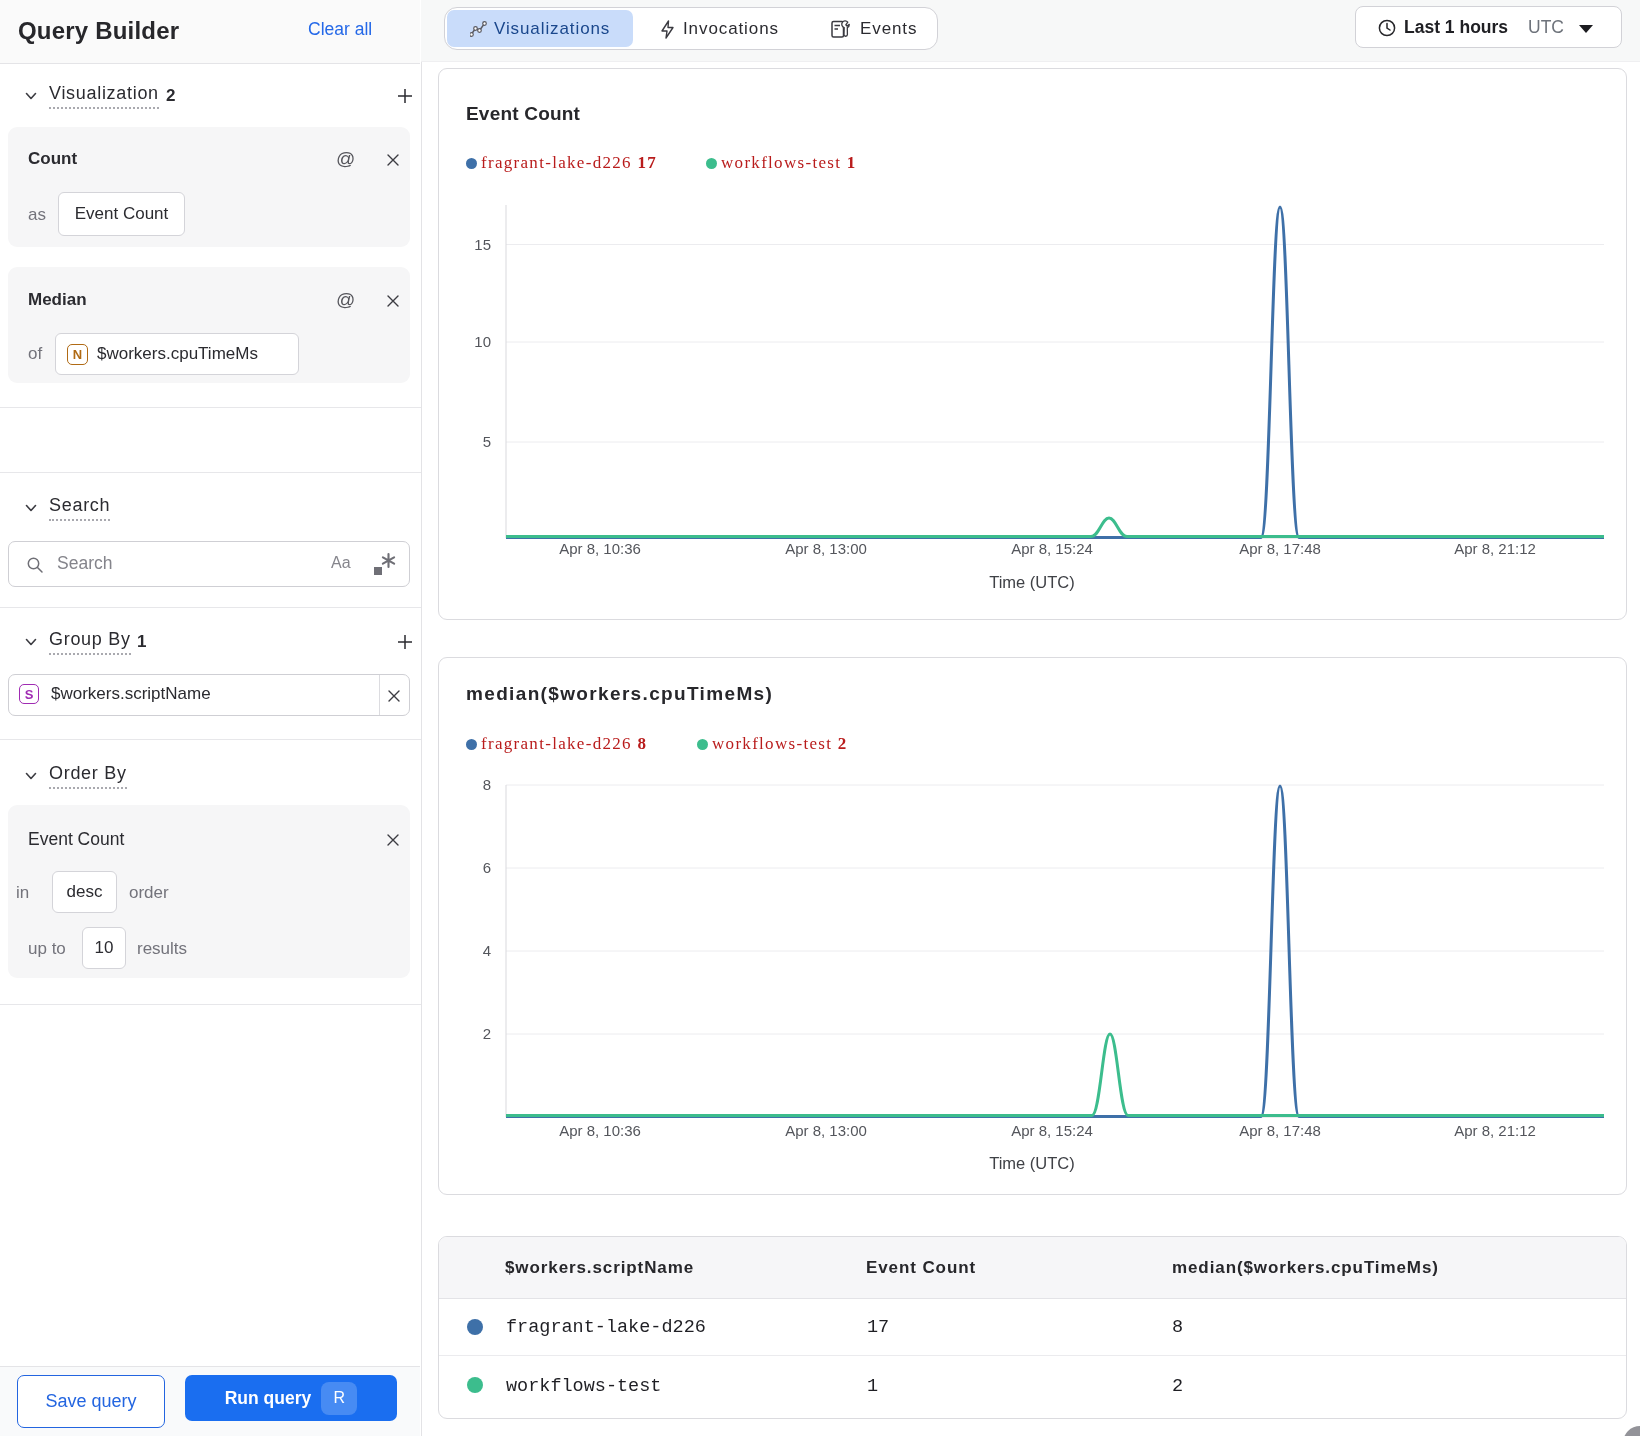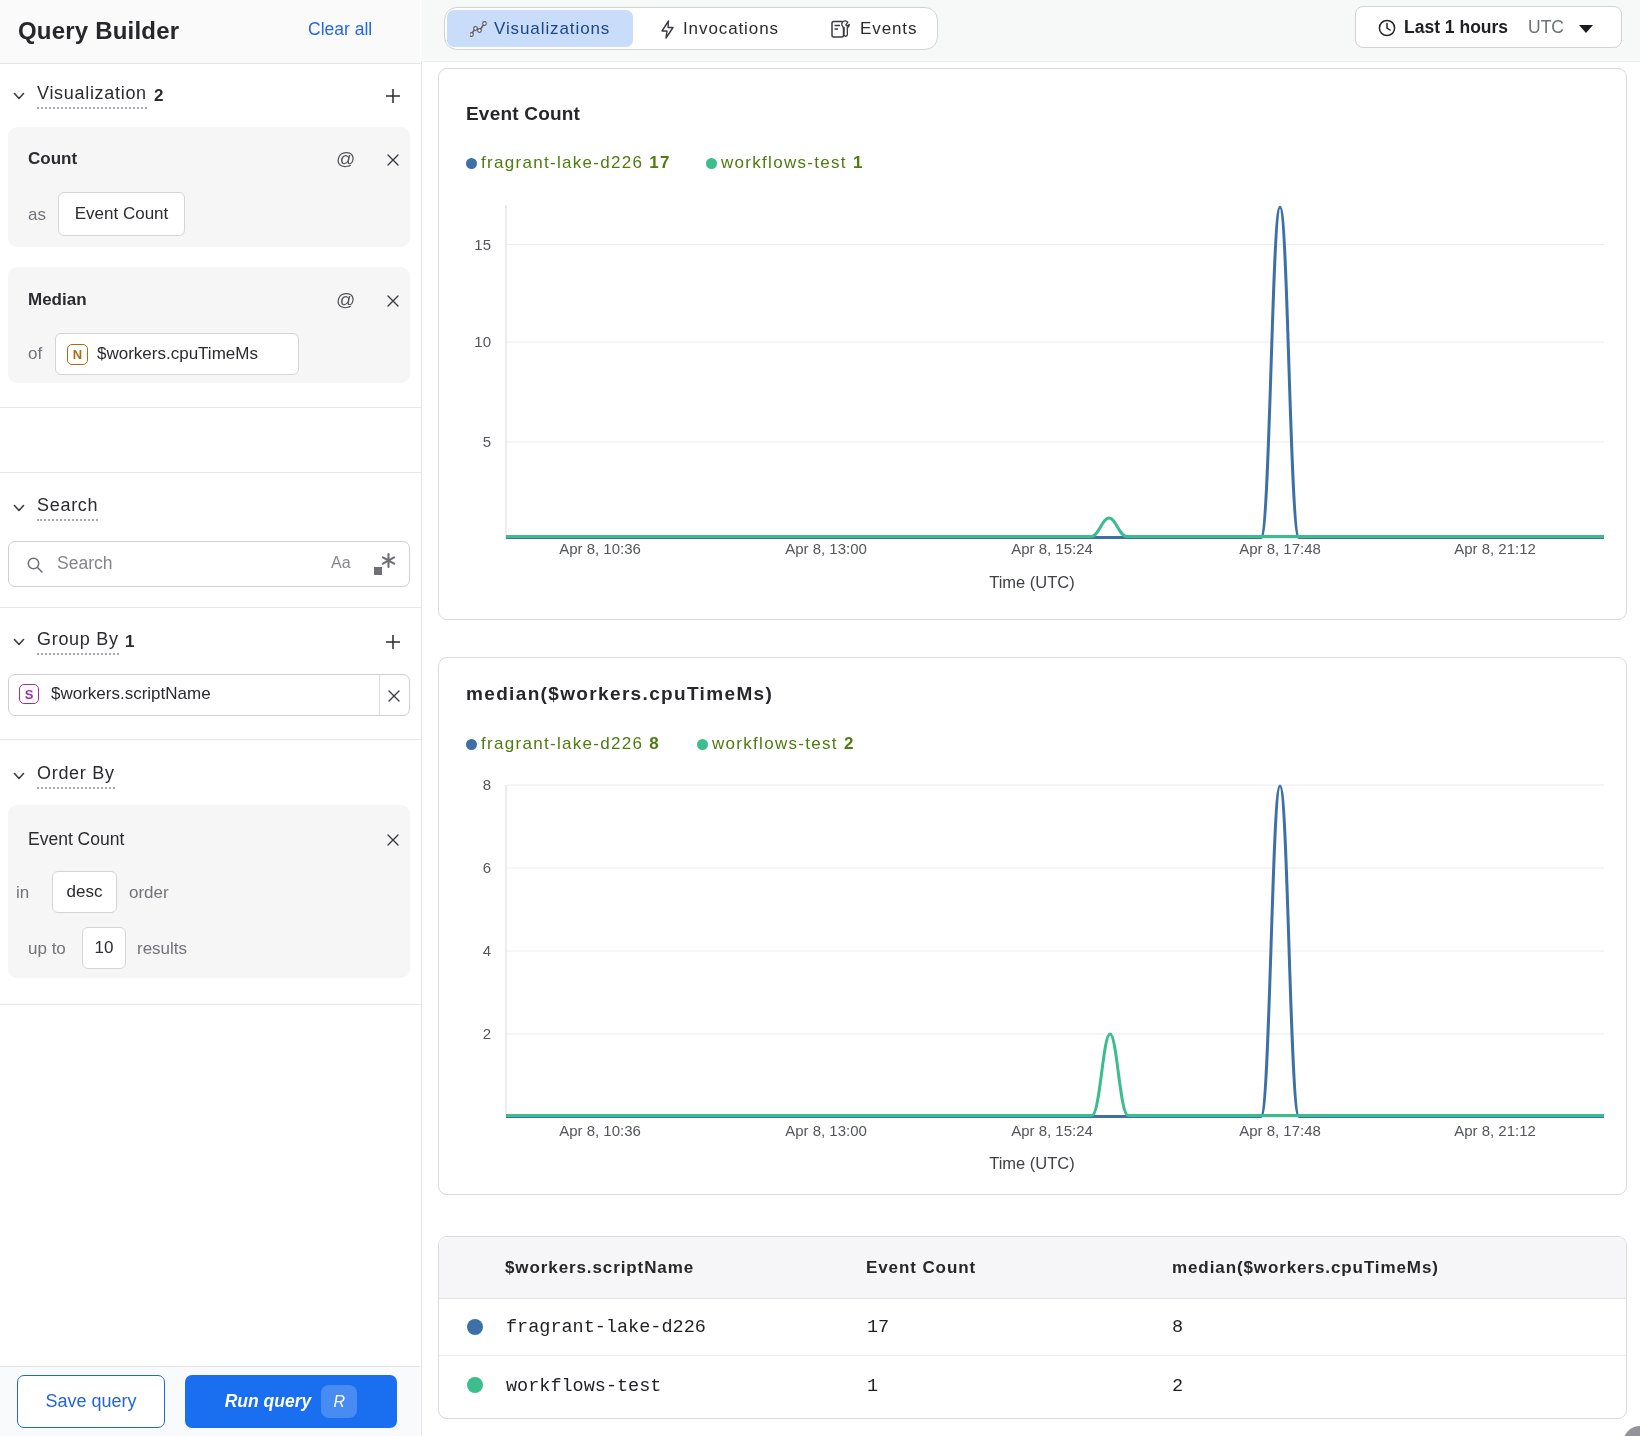--- a/index.html
+++ b/index.html
@@ -4,48 +4,48 @@
 <style>
 * { margin:0; padding:0; box-sizing:border-box; }
 html,body { width:1640px; height:1436px; background:#fff; font-family:"Liberation Sans", sans-serif; overflow:hidden; }
 #page { position:relative; width:1640px; height:1436px; }
 .abs { position:absolute; }
 
 #sidebar { position:absolute; left:0; top:0; width:422px; height:1436px; border-right:1px solid #e3e3e6; background:#fff; }
 #sb-head { position:absolute; left:0; top:0; width:420px; height:64px; background:#fafafa; border-bottom:1px solid #e4e4e7; }
 #sb-head h1 { position:absolute; left:18px; top:17px; font-size:24px; font-weight:bold; color:#27272b; letter-spacing:0.2px; }
 .bluelink { color:#2468e8; }
-.secrow { position:absolute; left:4px; width:340px; height:30px; }
+.secrow { position:absolute; left:16px; width:340px; height:30px; }
 .chev { position:absolute; left:8px; top:50%; margin-top:-7px; width:14px; height:14px; }
 .sectitle { position:absolute; left:33px; top:50%; transform:translateY(-50%); font-size:18px; letter-spacing:0.7px; color:#2b2b30; border-bottom:2px dotted #a9a9af; padding-bottom:3px; }
 .seccount { position:absolute; font-weight:bold; font-size:17px; color:#2b2b30; top:50%; transform:translateY(-50%); }
 .plus { position:absolute; left:381px; top:50%; margin-top:-8px; width:16px; height:16px; }
 .divider { position:absolute; left:0; width:421px; height:1px; background:#e7e7ea; }
 .gcard { position:absolute; left:8px; width:402px; background:#f6f6f7; border-radius:9px; }
 .gcard .ctitle { position:absolute; left:20px; font-size:17px; font-weight:600; color:#2b2b30; }
 .gcard .at { position:absolute; left:328px; font-size:19px; color:#55555b; }
 .icx { position:absolute; width:14px; height:14px; }
 .graylbl { position:absolute; font-size:17px; color:#73737b; }
 .wbox { position:absolute; background:#fff; border:1px solid #d4d4d9; border-radius:6px; font-size:17px; color:#2b2b30; display:flex; align-items:center; justify-content:center; }
 .fieldicon { width:21px; height:21px; border:1.5px solid; border-radius:5px; font-size:13px; font-weight:bold; display:flex; align-items:center; justify-content:center; flex:none; }
 #searchbox { position:absolute; left:8px; top:541px; width:402px; height:46px; border:1px solid #cfcfd4; border-radius:7px; background:#fff; }
 #groupchip { position:absolute; left:8px; top:674px; width:402px; height:42px; border:1px solid #cfcfd4; border-radius:7px; background:#fff; }
 #sb-foot { position:absolute; left:0; top:1366px; width:420px; height:70px; background:#f9fafb; border-top:1px solid #e4e4e7; }
 .btn-outline { position:absolute; left:17px; top:8px; width:148px; height:53px; border:1px solid #2365e0; border-radius:7px; background:#fff; color:#2365e0; font-size:18px; display:flex; align-items:center; justify-content:center; }
-.btn-primary { position:absolute; left:185px; top:8px; width:212px; height:53px; border-radius:7px; background:#1a6ef0; color:#fff; font-size:17.5px; font-weight:600; display:flex; align-items:center; justify-content:center; gap:10px;font-style:italic; }
+.btn-primary { position:absolute; left:185px; top:8px; width:212px; height:46px; border-radius:7px; background:#1a6ef0; color:#fff; font-size:17.5px; font-weight:600; display:flex; align-items:center; justify-content:center; gap:10px; }
 .kbd { display:inline-flex; width:36px; height:33px; background:rgba(255,255,255,0.2); border-radius:8px; align-items:center; justify-content:center; font-size:16px; font-weight:400; }
 
 #topstrip { position:absolute; left:421px; top:0; width:1219px; height:62px; background:#f7f8f8; border-bottom:1px solid #efeff1; }
 #tabs { position:absolute; left:444px; top:7px; width:494px; height:43px; background:#fff; border:1px solid #d2d2d7; border-radius:13px; }
 #tab-sel { position:absolute; left:2px; top:2px; width:186px; height:37px; background:#c9dcfa; border-radius:7px; }
 .tabtxt { position:absolute; top:50%; transform:translateY(-50%); font-size:17px; letter-spacing:0.9px; }
 #timebtn { position:absolute; left:1355px; top:6px; width:267px; height:42px; background:#fff; border:1px solid #d2d2d7; border-radius:8px; }
 .card { position:absolute; left:438px; width:1189px; background:#fff; border:1px solid #dbdbdf; border-radius:9px; }
 .cardtitle { position:absolute; left:27px; font-size:19px; font-weight:bold; color:#27272b; letter-spacing:0.2px; }
-.legend { position:absolute; font-size:17px; letter-spacing:1.3px; color:#4d7c0f; }
+.legend { position:absolute; font-size:17px; letter-spacing:1.3px; color:#b91c1c;font-family:Liberation Serif, serif; }
 .dot { display:inline-block; width:11px; height:11px; border-radius:50%; vertical-align:-1px; margin-right:4px; }
 .bluedot { background:#3e70a8; }
 .greendot { background:#3cbd8d; }
 
 #tablecard { position:absolute; left:438px; top:1236px; width:1189px; height:183px; background:#fff; border:1px solid #dbdbdf; border-radius:9px; overflow:hidden; }
 #thead { position:absolute; left:0; top:0; width:100%; height:62px; background:#f6f6f8; border-bottom:1px solid #e3e3e7; }
 .th { position:absolute; top:50%; transform:translateY(-50%); font-size:17px; font-weight:bold; color:#27272b; letter-spacing:0.9px; }
 .trow { position:absolute; left:0; width:100%; height:57px; }
 .mono { font-family:"Liberation Mono", monospace; font-size:18.5px; color:#1f1f24; }
 .rdot { position:absolute; width:16px; height:16px; border-radius:50%; }

